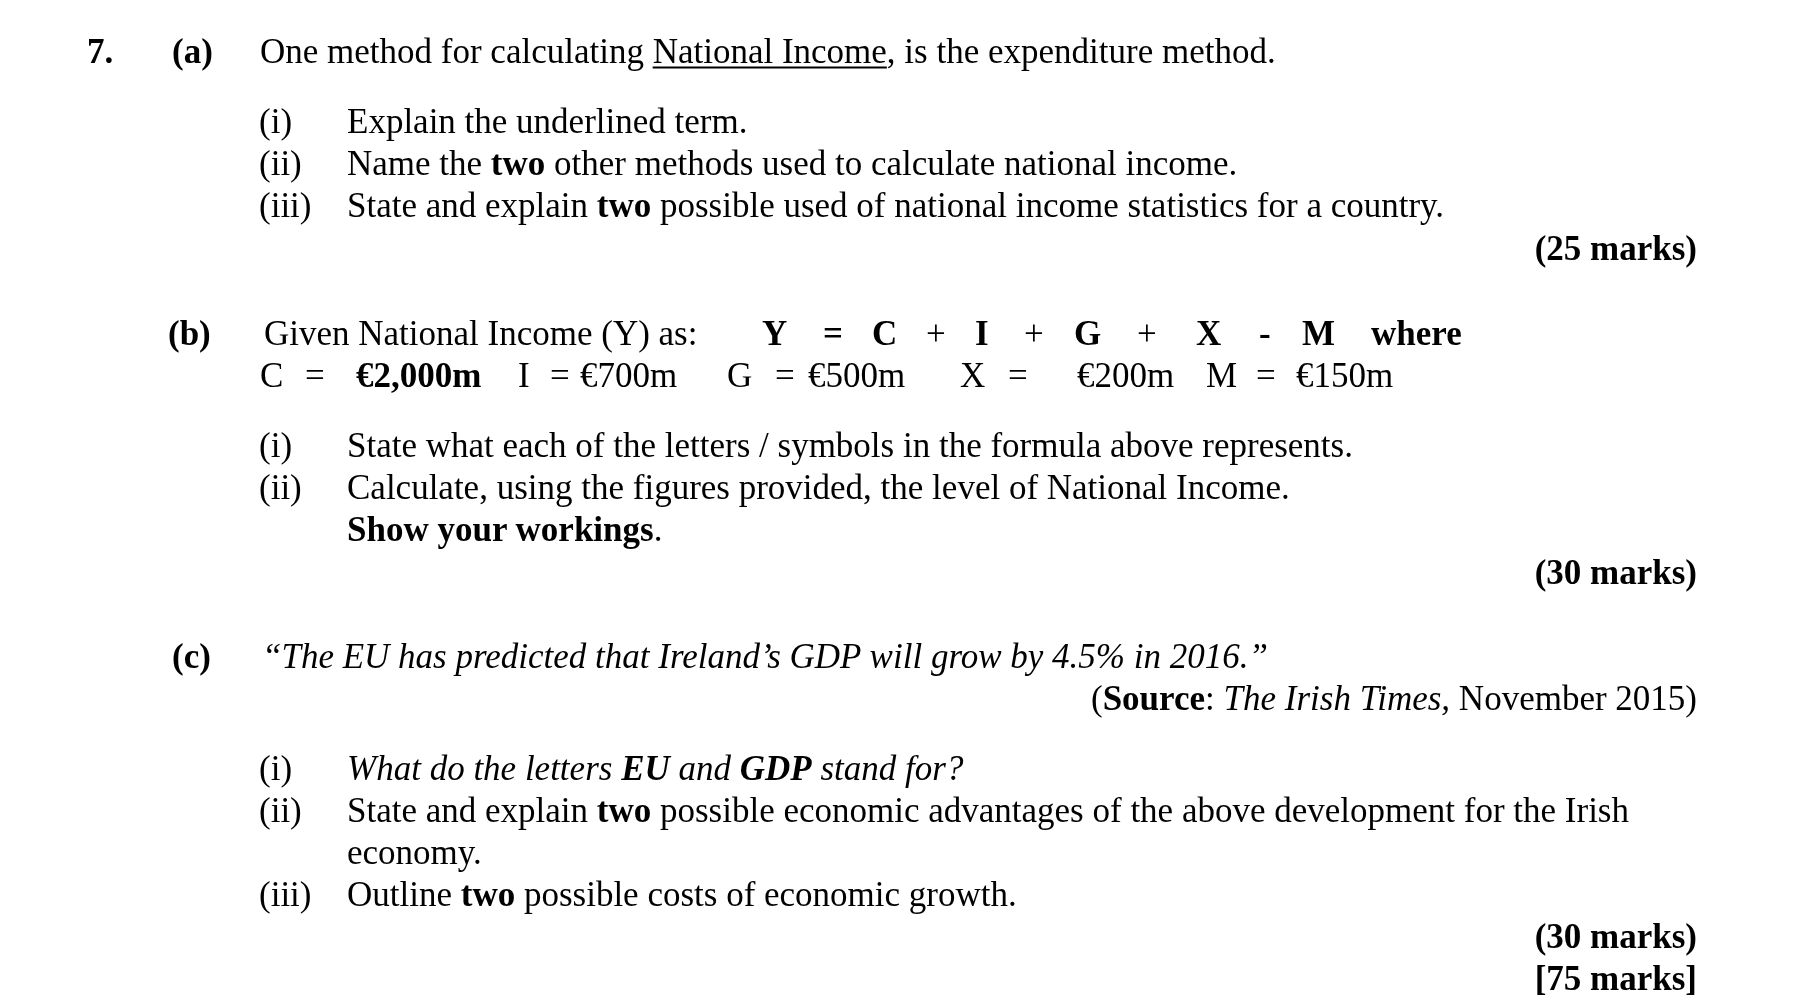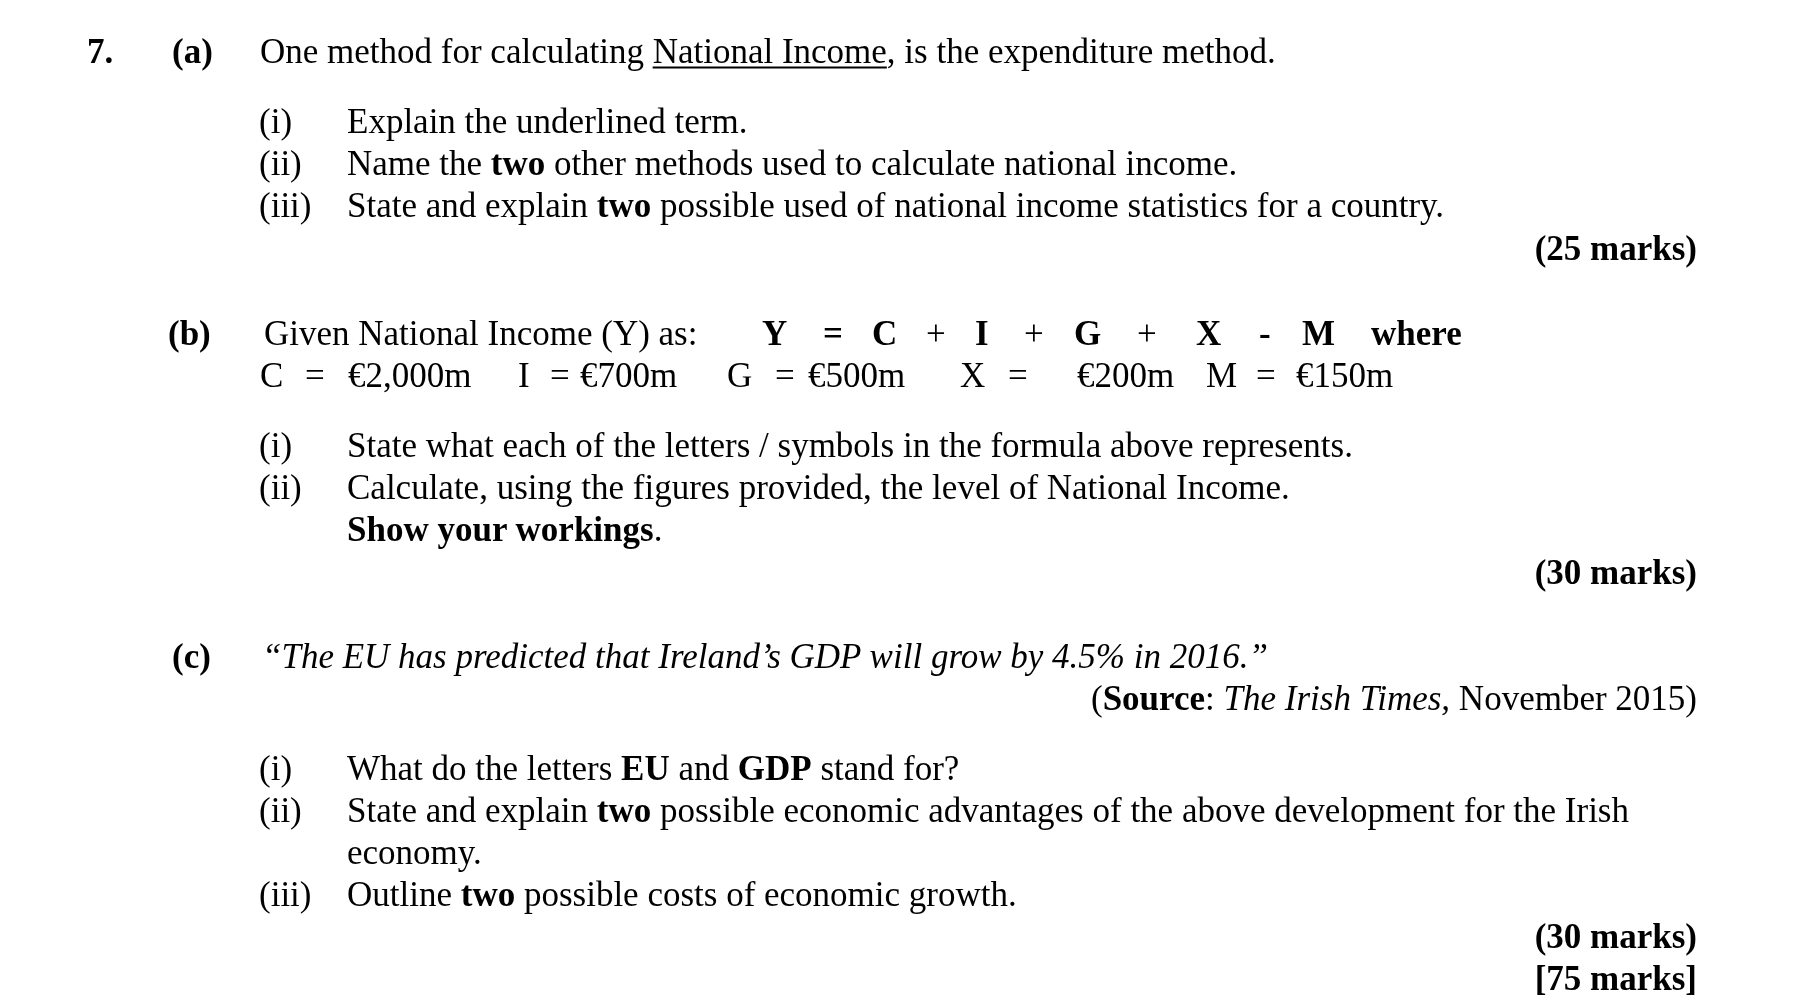--- a/index.html
+++ b/index.html
@@ -42,21 +42,21 @@
   <span class="ln" style="left:1024px; top:333px;">+</span>
   <span class="ln b" style="left:1074px; top:333px;">G</span>
   <span class="ln" style="left:1137px; top:333px;">+</span>
   <span class="ln b" style="left:1196px; top:333px;">X</span>
   <span class="ln b" style="left:1259px; top:333px;">-</span>
   <span class="ln b" style="left:1302px; top:333px;">M</span>
   <span class="ln" style="left:1371px; top:333px;font-weight:bold;">where</span>
 
   <span class="ln" style="left:260px; top:375px;">C</span>
   <span class="ln" style="left:305px; top:375px;">=</span>
-  <span class="ln" style="left:348px; top:375px;">€2,000m</span>
+  <span class="ln" style="left:356px; top:375px;font-weight:bold;">€2,000m</span>
 
   <span class="ln" style="left:518px; top:375px;">I</span>
   <span class="ln" style="left:550px; top:375px;">=</span>
   <span class="ln" style="left:580px; top:375px;">€700m</span>
 
   <span class="ln" style="left:727px; top:375px;">G</span>
   <span class="ln" style="left:775px; top:375px;">=</span>
   <span class="ln" style="left:808px; top:375px;">€500m</span>
 
   <span class="ln" style="left:960px; top:375px;">X</span>
@@ -76,21 +76,21 @@
   <span class="ln" style="left:347px; top:529px;"><span class="b">Show your workings</span><span>.</span></span>
 
   <span class="ln b right" style="top:572px;">(30 marks)</span>
 
   <span class="ln b" style="left:172px; top:656px;">(c)</span>
   <span class="ln i" style="left:262px; top:656px;">“The EU has predicted that Ireland’s GDP will grow by 4.5% in 2016.”</span>
 
   <span class="ln right" style="top:698px;margin-left:16px;"><span>(</span><span class="b">Source</span><span>: </span><span class="i">The Irish Times,</span><span> November 2015)</span></span>
 
   <span class="ln" style="left:259px; top:768px;">(i)</span>
-  <span class="ln" style="left:347px; top:768px;"><span>What do the letters </span><span class="b">EU</span><span> and </span><span class="b">GDP</span><span> stand for?</span></span>
+  <span class="ln" style="left:347px; top:768px;font-style:italic;"><span>What do the letters </span><span class="b">EU</span><span> and </span><span class="b">GDP</span><span> stand for?</span></span>
 
   <span class="ln" style="left:259px; top:810px;">(ii)</span>
   <span class="ln" style="left:347px; top:810px;"><span>State and explain </span><span class="b">two</span><span> possible economic advantages of the above development for the Irish</span></span>
   <span class="ln" style="left:347px; top:852px;">economy.</span>
 
   <span class="ln" style="left:259px; top:894px;">(iii)</span>
   <span class="ln" style="left:347px; top:894px;"><span>Outline </span><span class="b">two</span><span> possible costs of economic growth.</span></span>
 
   <span class="ln b right" style="top:936px;">(30 marks)</span>
   <span class="ln b right" style="top:978px;">[75 marks]</span>

